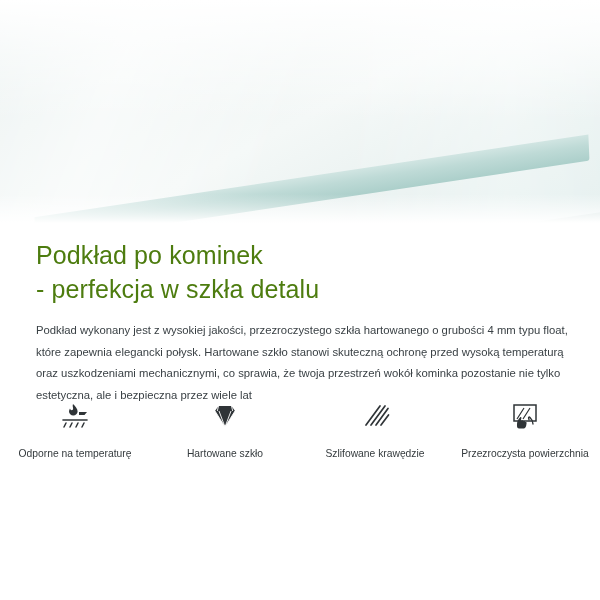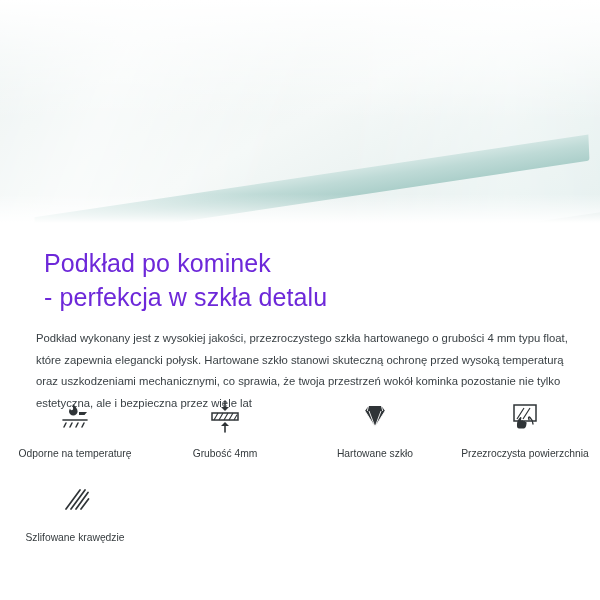--- a/index.html
+++ b/index.html
@@ -116,26 +116,26 @@
   }
 
   
   .content {
     position: absolute;
     left: 0;
     top: 228px;
     width: 600px;
   }
   .headline {
-    margin: 8px;
+    margin: 0;
     padding: 10px 36px 0 36px;
     font-size: 25px;
     line-height: 1.36;
     font-weight: 400;
-    color: #6d28d9;
+    color: #4d7c0f;
     letter-spacing: 0.1px;
   }
   .headline .l2 {
     display: block;
   }
   .body-copy {
     margin: 14px 0 0 0;
     padding: 0 24px 0 36px;
     font-size: 11.3px;
     line-height: 1.92;
@@ -210,63 +210,50 @@
         <svg width="40" height="38" viewBox="0 0 40 38">
           <path d="M18 6c2.5 2.6 4.6 4.7 4.6 7.4 0 2.3-1.9 4-4.3 4s-4.3-1.7-4.3-4c0-1 .4-2 1-2.9.3 1 .9 1.7 1.7 1.7.9 0 1.4-.7 1.4-1.7 0-1.5-.8-2.6-.1-4.5z" fill="#2f3437"></path>
           <path d="M8 22h24" stroke="#2f3437" stroke-width="1.6" stroke-linecap="round" fill="none"></path>
           <path d="M11 25l-2 4M17 25l-2 4M23 25l-2 4M29 25l-2 4" stroke="#2f3437" stroke-width="1.5" stroke-linecap="round" fill="none"></path>
           <path d="M24 14h8l-2.5 3H24z" fill="#2f3437"></path>
         </svg>
       </span>
       <span class="cap">Odporne na temperaturę</span>
     </div>
 
-    <div class="feature">
-      <span class="ico">
-        <svg width="40" height="38" viewBox="0 0 40 38">
-          <path d="M20 3v8" stroke="#2f3437" stroke-width="1.6" stroke-linecap="round" fill="none"></path>
-          <path d="M20 13l-4-4h8z" fill="#2f3437"></path>
-          <rect x="7" y="15" width="26" height="7" fill="none" stroke="#2f3437" stroke-width="1.5"></rect>
-          <path d="M9 22l4-7M14 22l4-7M19 22l4-7M24 22l4-7M29 22l3-5.2" stroke="#2f3437" stroke-width="1.1" fill="none"></path>
-          <path d="M20 24l-4 4h8z" fill="#2f3437"></path>
-          <path d="M20 26v8" stroke="#2f3437" stroke-width="1.6" stroke-linecap="round" fill="none"></path>
-        </svg>
-      </span>
-      <span class="cap">Grubość 4mm</span>
-    </div>
 
 
     <div class="feature">
       <span class="ico">
         <svg width="40" height="38" viewBox="0 0 40 38">
           <path d="M10 13h20l-10 16z" fill="#2f3437"></path>
           <path d="M10 13l3.5-5h13L30 13z" fill="#2f3437"></path>
           <path d="M13.5 8l-1.2 5M26.5 8l1.2 5" stroke="#ffffff" stroke-width="0.9" fill="none"></path>
           <path d="M10 13l10 16 10-16" stroke="#ffffff" stroke-width="0.9" fill="none"></path>
           <path d="M14 13l6 16M26 13l-6 16" stroke="#ffffff" stroke-width="0.9" fill="none"></path>
         </svg>
       </span>
       <span class="cap">Hartowane szkło</span>
     </div>
 
     <div class="feature">
       <span class="ico">
+        <svg width="40" height="38" viewBox="0 0 40 38">
+          <path d="M11 27L25 8M16 27L30 8M21 27L33 10.5M26 27l7.5-10" stroke="#2f3437" stroke-width="1.7" stroke-linecap="round" fill="none"></path>
+        </svg>
+      </span>
+      <span class="cap">Szlifowane krawędzie</span>
+    </div>
+
+    <div class="feature">
+      <span class="ico">
         <svg width="42" height="38" viewBox="0 0 42 38">
           <rect x="10" y="7" width="22" height="16" fill="none" stroke="#2f3437" stroke-width="1.5"></rect>
           <path d="M13 21l7-11M19 21l7-11" stroke="#2f3437" stroke-width="1.2" fill="none"></path>
           <path d="M13 26c0-3 1.5-5 3-6.5.8-.8 1.6-.4 1.4.6l-.6 2.6c1-1 2.4-.6 2.3.5 1-.7 2.1-.2 2 .9.9-.4 1.7.2 1.5 1.2l-.5 2.6c-.3 1.6-1.6 2.6-3.3 2.6h-3.6c-1.7 0-2.2-1.5-2.2-2.5z" fill="#2f3437"></path>
           <path d="M29 26c0-3-1.5-5-3-6.5-.8-.8-1.6-.4-1.4.6l.4 1.6" fill="none" stroke="#2f3437" stroke-width="1.4" stroke-linecap="round"></path>
         </svg>
       </span>
       <span class="cap">Przezroczysta powierzchnia</span>
     </div>
 
-    <div class="feature">
-      <span class="ico">
-        <svg width="40" height="38" viewBox="0 0 40 38">
-          <path d="M11 27L25 8M16 27L30 8M21 27L33 10.5M26 27l7.5-10" stroke="#2f3437" stroke-width="1.7" stroke-linecap="round" fill="none"></path>
-        </svg>
-      </span>
-      <span class="cap">Szlifowane krawędzie</span>
-    </div>
-
   </div>
 </div>
 
 </body></html>

